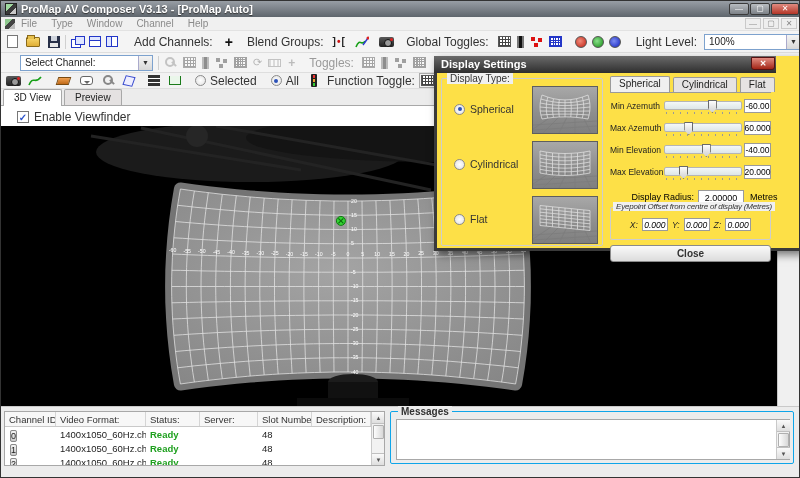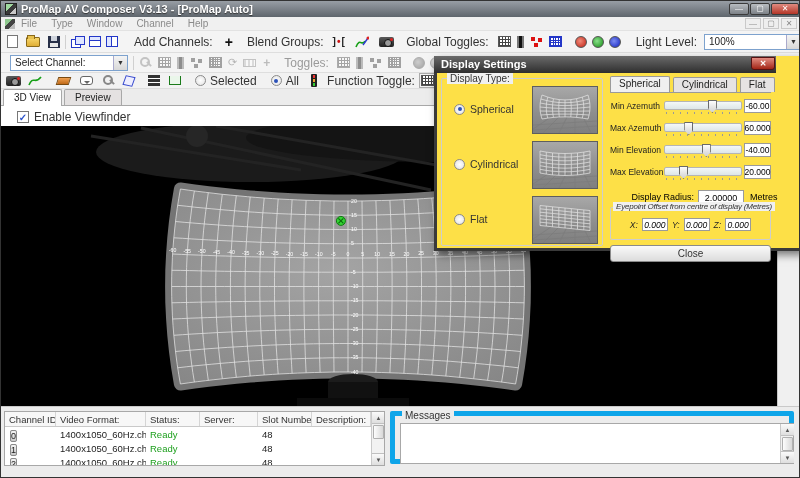--- a/index.html
+++ b/index.html
@@ -118,41 +118,41 @@
   .fld{background:#fff;border:1px solid #9a9a9a;font-size:8.5px;display:flex;align-items:center;justify-content:center;}
   .radius-row{position:absolute;left:176px;top:117px;width:161px;height:15px;}
   .radius-row .rl{position:absolute;left:0;top:2px;width:84px;text-align:right;font-size:9px;}
   .radius-row .rv{position:absolute;left:88px;top:0;width:46px;height:15px;font-size:9px;}
   .radius-row .ru{position:absolute;left:140px;top:2px;font-size:9px;}
   #grp-eye{left:176px;top:134px;width:161px;height:33px;font-style:italic;}
   #grp-eye .legend{font-size:8px;left:2px;letter-spacing:-0.2px;}
   .eyefields{position:absolute;left:0;top:10px;width:100%;display:flex;justify-content:center;align-items:center;gap:4px;}
   .eyefields .el{font-size:8.5px;color:#222;}
   .eyefields .fld{width:26px;height:13px;}
-  .dlg-closebtn{position:absolute;left:176px;top:172px;width:161px;height:17px;background:linear-gradient(#fafafa,#dcdcdc);border:1px solid #8a8a8a;border-radius:3px;font-size:10px;color:#333;text-align:center;line-height:15px;}
+  .dlg-closebtn{position:absolute;left:176px;top:172px;width:161px;height:17px;background:linear-gradient(#fafafa,#dcdcdc);border:1px solid #8a8a8a;border-radius:3px;font-size:10px;color:#333;text-align:center;line-height:15px;font-weight:bold;}
   
   .bottom{position:absolute;left:0;top:405px;width:800px;height:73px;background:#ececec;border-top:1px solid #c9c9c9;}
   .chtable{position:absolute;left:3px;top:4px;width:381px;height:55px;background:#fff;border:1px solid #a8a8a8;overflow:hidden;}
   .throw{display:flex;height:15px;border-bottom:1px solid #c9c9c9;background:#f7f7f7;}
   .th{font-size:9.5px;color:#333;padding:2px 0 0 4px;border-right:1px solid #d5d5d5;white-space:nowrap;overflow:hidden;}
   .tr{display:flex;height:14px;align-items:center;}
   .td{font-size:9.5px;color:#222;padding-left:4px;white-space:nowrap;overflow:hidden;flex:none;}
   .c0{width:51px;flex:none;}
   .c1{width:90px;flex:none;}
   .c2{width:54px;flex:none;}
   .c3{width:58px;flex:none;}
   .c4{width:54px;flex:none;}
   .c5{width:59px;flex:none;}
-  .ready{color:#1fa01f;}
+  .ready{color:#1fa01f;font-weight:bold;}
   .idbtn{width:40px;height:11px;margin-left:5px;background:linear-gradient(#f3f3f3,#c9c9c9);border:1px solid #8a8a8a;border-radius:2px;font-size:9px;text-align:center;line-height:10px;color:#222;}
   .vscroll{position:absolute;right:0;top:0;width:13px;height:100%;background:#f2f2f2;border-left:1px solid #c9c9c9;}
   .varrow{width:13px;height:12px;background:linear-gradient(#fafafa,#dedede);border-bottom:1px solid #c0c0c0;font-size:6px;color:#555;text-align:center;line-height:12px;}
   .varrow.dn{position:absolute;bottom:0;border-top:1px solid #c0c0c0;border-bottom:none;}
   .vthumb{width:11px;height:14px;margin:1px;background:linear-gradient(90deg,#fdfdfd,#d8d8d8);border:1px solid #b0b0b0;border-radius:1px;}
-  .msggrp{position:absolute;left:389px;top:4px;width:404px;height:53px;border:5px solid #0ea5e9;border-radius:2px;}
+  .msggrp{position:absolute;left:389px;top:4px;width:404px;height:53px;border:1px solid #0ea5e9;border-radius:2px;font-weight:bold;}
   .msggrp .legend{position:absolute;left:7px;top:-6px;background:#ececec;padding:0 3px;font-size:10px;color:#333;}
   .msgarea{position:absolute;left:5px;top:7px;width:394px;height:41px;background:#fff;border:1px solid #a8a8a8;}
   .msgscroll{position:absolute;right:0;top:0;width:13px;height:100%;background:#f2f2f2;border-left:1px solid #c9c9c9;}
 </style>
 </head>
 <body>
 
 <div id="app">
 
   <div class="titlebar">
@@ -206,21 +206,21 @@
     <span class="icx i-circ g" style="margin-left:5px"></span>
     <span class="icx i-circ b" style="margin-left:5px"></span>
     <span class="lbl" style="margin-left:15px">Light Level:</span>
     <span class="combo" style="margin-left:7px;width:101px">
       <span>100%</span>
       <span class="arrowbox">▼</span>
     </span>
   </div>
 
   <div class="tb" id="tb2">
-    <span class="combo" style="margin-left:9px;width:118px">
+    <span class="combo" style="margin-left:19px;width:133px">
       <span>Select Channel:</span>
       <span class="arrowbox">▼</span>
     </span>
     <span class="sep"></span>
     <span class="icx i-key dis"></span>
     <span class="icx i-grid dis" style="margin-left:6px"></span>
     <span class="icx i-vbar dis" style="margin-left:6px"></span>
     <span class="icx i-dots dis" style="margin-left:6px"></span>
     <span class="icx i-bgrid dis" style="margin-left:6px"></span>
     <span class="icx i-refresh dis" style="margin-left:6px">⟳</span>

